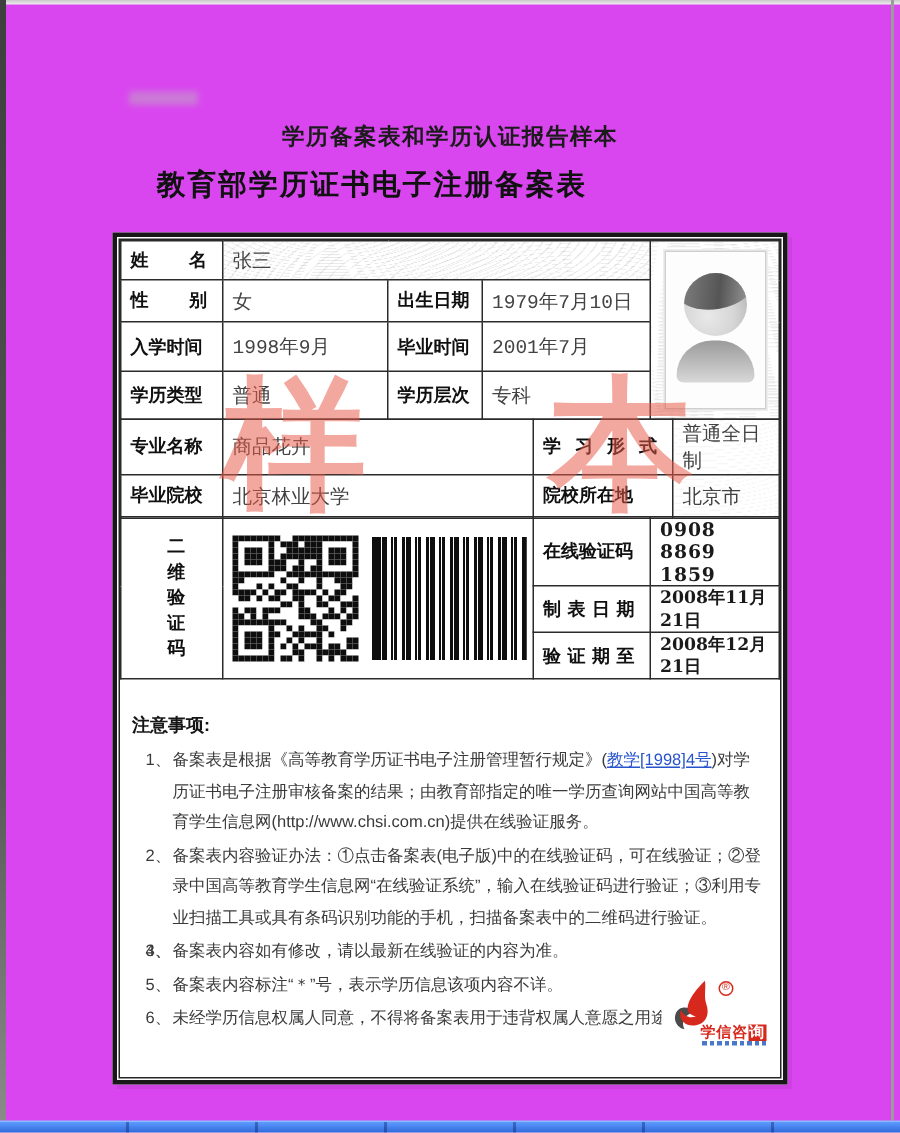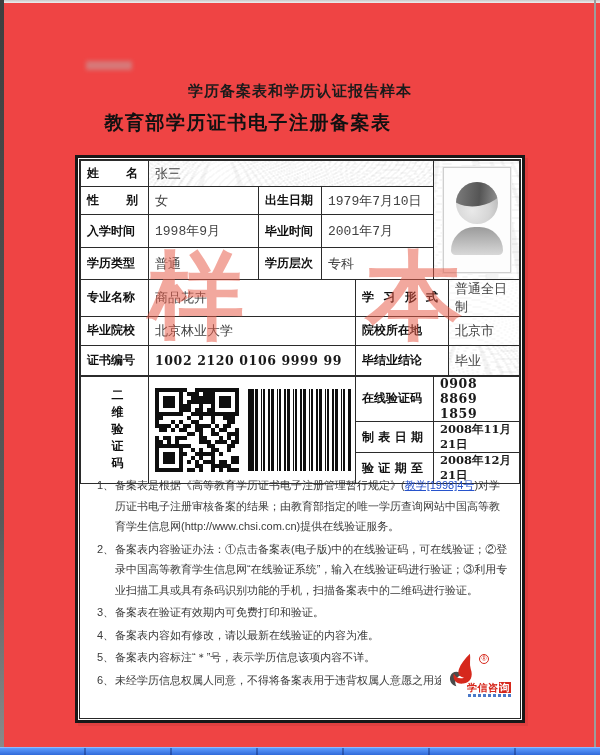--- a/index.html
+++ b/index.html
@@ -1,18 +1,18 @@
 <!DOCTYPE html>
 <html><head>
 <meta charset="utf-8">
 <style>
   html,body{margin:0;padding:0;background:#fff;}
   body{width:600px;height:755px;position:relative;overflow:hidden;
        font-family:"Liberation Sans",sans-serif;-webkit-font-smoothing:antialiased;}
-  .stage{position:absolute;inset:0;background:#ef4444;}
+  .stage{position:absolute;inset:0;background:#d946ef;}
 
   
   .edge-top{position:absolute;left:0;top:0;width:600px;height:3px;
             background:linear-gradient(180deg,#c9c9c9,#efefef);}
   .edge-left{position:absolute;left:0;top:0;width:4px;height:747px;
              background:linear-gradient(180deg,#3f3f3f,#5a5a5a 70%,#8a8a8a);}
   .edge-right{position:absolute;left:594px;top:0;width:2px;height:747px;background:#9c9c9c;}
   .taskbar{position:absolute;left:0;top:747px;width:600px;height:8px;
            border-top:1px solid #8cbaff;
            background:
@@ -167,26 +167,20 @@
           <td class="val">商品花卉</td>
           <td class="lbl just">学 习 形 式</td>
           <td class="val tex-light">普通全日制</td>
         </tr>
         <tr style="height:29px">
           <td class="lbl">毕业院校</td>
           <td class="val">北京林业大学</td>
           <td class="lbl">院校所在地</td>
           <td class="val tex-light">北京市</td>
         </tr>
-        <tr style="height:31px">
-          <td class="lbl">证书编号</td>
-          <td class="val-bold">1002 2120 0106 9999 99</td>
-          <td class="lbl">毕结业结论</td>
-          <td class="val tex">毕业</td>
-        </tr>
       </tbody>
         </table>
 
       <table style="margin-top:-1.5px">
         <colgroup>
             <col style="width:68px">
             <col style="width:207px">
             <col style="width:78px">
             <col style="width:86px">
           </colgroup>
@@ -651,32 +645,32 @@
           <td class="val-bold" style="font-size:11.5px;letter-spacing:0">2008年11月21日</td>
         </tr>
         <tr style="height:31px">
           <td class="lbl just">验 证 期 至</td>
           <td class="val-bold" style="font-size:11.5px;letter-spacing:0">2008年12月21日</td>
         </tr>
       </tbody>
         </table>
 
       <div class="notes">
+        <div class="notes-title">注意事项:</div>
 
         <div class="note">
           <span class="num">1、</span>
           <span>备案表是根据《高等教育学历证书电子注册管理暂行规定》(</span><span class="doc-link">教学[1998]4号</span><span>)对学历证书电子注册审核备案的结果；由教育部指定的唯一学历查询网站中国高等教育学生信息网(http://www.chsi.com.cn)提供在线验证服务。</span>
         </div>
         <div class="note">
           <span class="num">2、</span>
           <span>备案表内容验证办法：①点击备案表(电子版)中的在线验证码，可在线验证；②登录中国高等教育学生信息网“在线验证系统”，输入在线验证码进行验证；③利用专业扫描工具或具有条码识别功能的手机，扫描备案表中的二维码进行验证。</span>
         </div>
         <div class="note">
           <span class="num">3、</span>
-          <span>备案表在验证有效期内可免费打印和验证。</span>
         </div>
         <div class="note">
           <span class="num">4、</span>
           <span>备案表内容如有修改，请以最新在线验证的内容为准。</span>
         </div>
         <div class="note">
           <span class="num">5、</span>
           <span>备案表内容标注“＊”号，表示学历信息该项内容不详。</span>
         </div>
         <div class="note">

